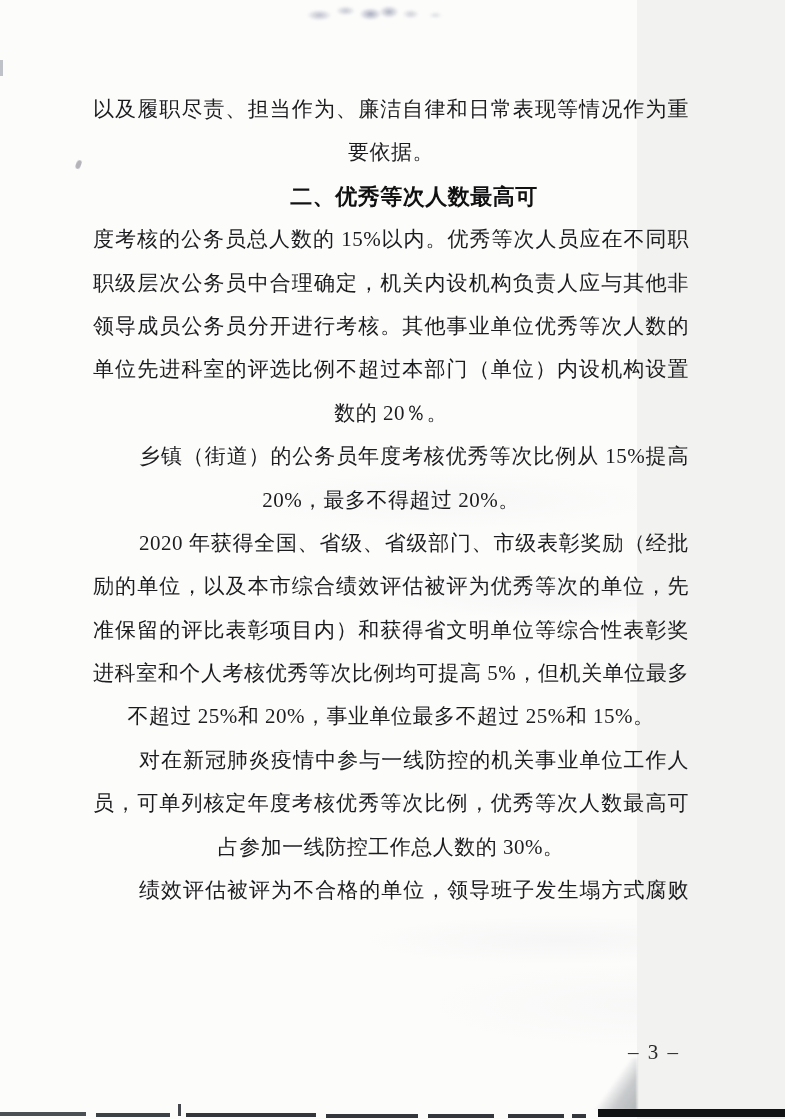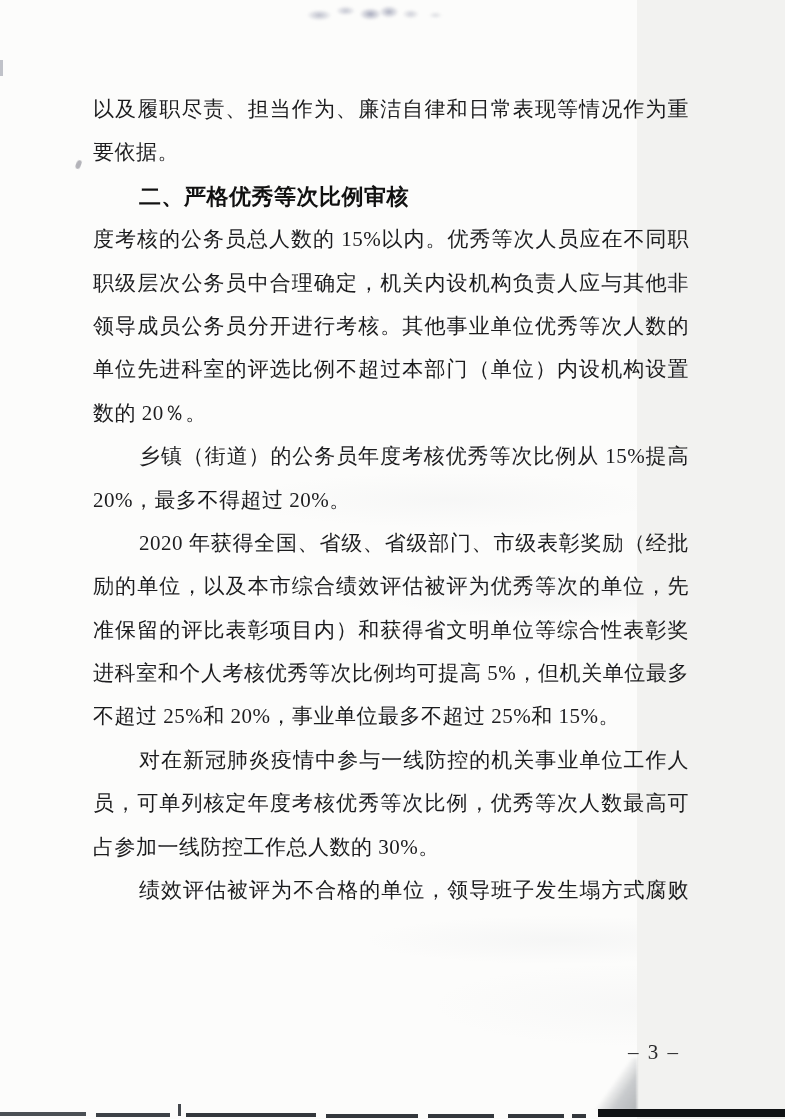--- a/index.html
+++ b/index.html
@@ -22,21 +22,21 @@
       radial-gradient(ellipse 280px 35px at 560px 940px, rgba(160,165,175,.07), transparent 70%),
       radial-gradient(ellipse 300px 60px at 640px 1005px, rgba(160,165,175,.05), transparent 70%);
   }
   .doc-text{
     position:absolute;left:93px;top:88px;width:596px;
     color:#1c1c1e;
     font-size:21px;
   }
   .line{
     height:43.4px;line-height:43.4px;
-    text-align:left;overflow:hidden;
+    text-align:center;overflow:hidden;
     letter-spacing:.5px;
   }
   .line.fill{
     text-align:justify;
     text-align-last:justify;
   }
   .line.indent{ text-indent:46px; }
   .line.heading{
     font-family:"Liberation Sans","DejaVu Sans",sans-serif;
     font-weight:bold;font-size:22px;color:#111;
@@ -87,21 +87,21 @@
 <body>
 
 <div class="page">
   <div class="smudge-top"></div>
   <div class="speck-left"></div>
   <div class="speck-edge"></div>
 
   <div class="doc-text">
       <div class="line fill">以及履职尽责、担当作为、廉洁自律和日常表现等情况作为重</div>
       <div class="line">要依据。</div>
-      <div class="line indent heading">二、严格优秀等次比例审核</div>
+      <div class="line indent heading">二、优秀等次人数最高可</div>
       <div class="line fill">度考核的公务员总人数的 15%以内。优秀等次人员应在不同职务</div>
       <div class="line fill">职级层次公务员中合理确定，机关内设机构负责人应与其他非</div>
       <div class="line fill">领导成员公务员分开进行考核。其他事业单位优秀等次人数的</div>
       <div class="line fill">单位先进科室的评选比例不超过本部门（单位）内设机构设置</div>
       <div class="line">数的 20％。</div>
       <div class="line fill indent">乡镇（街道）的公务员年度考核优秀等次比例从 15%提高到</div>
       <div class="line">20%，最多不得超过 20%。</div>
       <div class="line fill indent">2020 年获得全国、省级、省级部门、市级表彰奖励（经批</div>
       <div class="line fill">励的单位，以及本市综合绩效评估被评为优秀等次的单位，先</div>
       <div class="line fill">准保留的评比表彰项目内）和获得省文明单位等综合性表彰奖</div>

